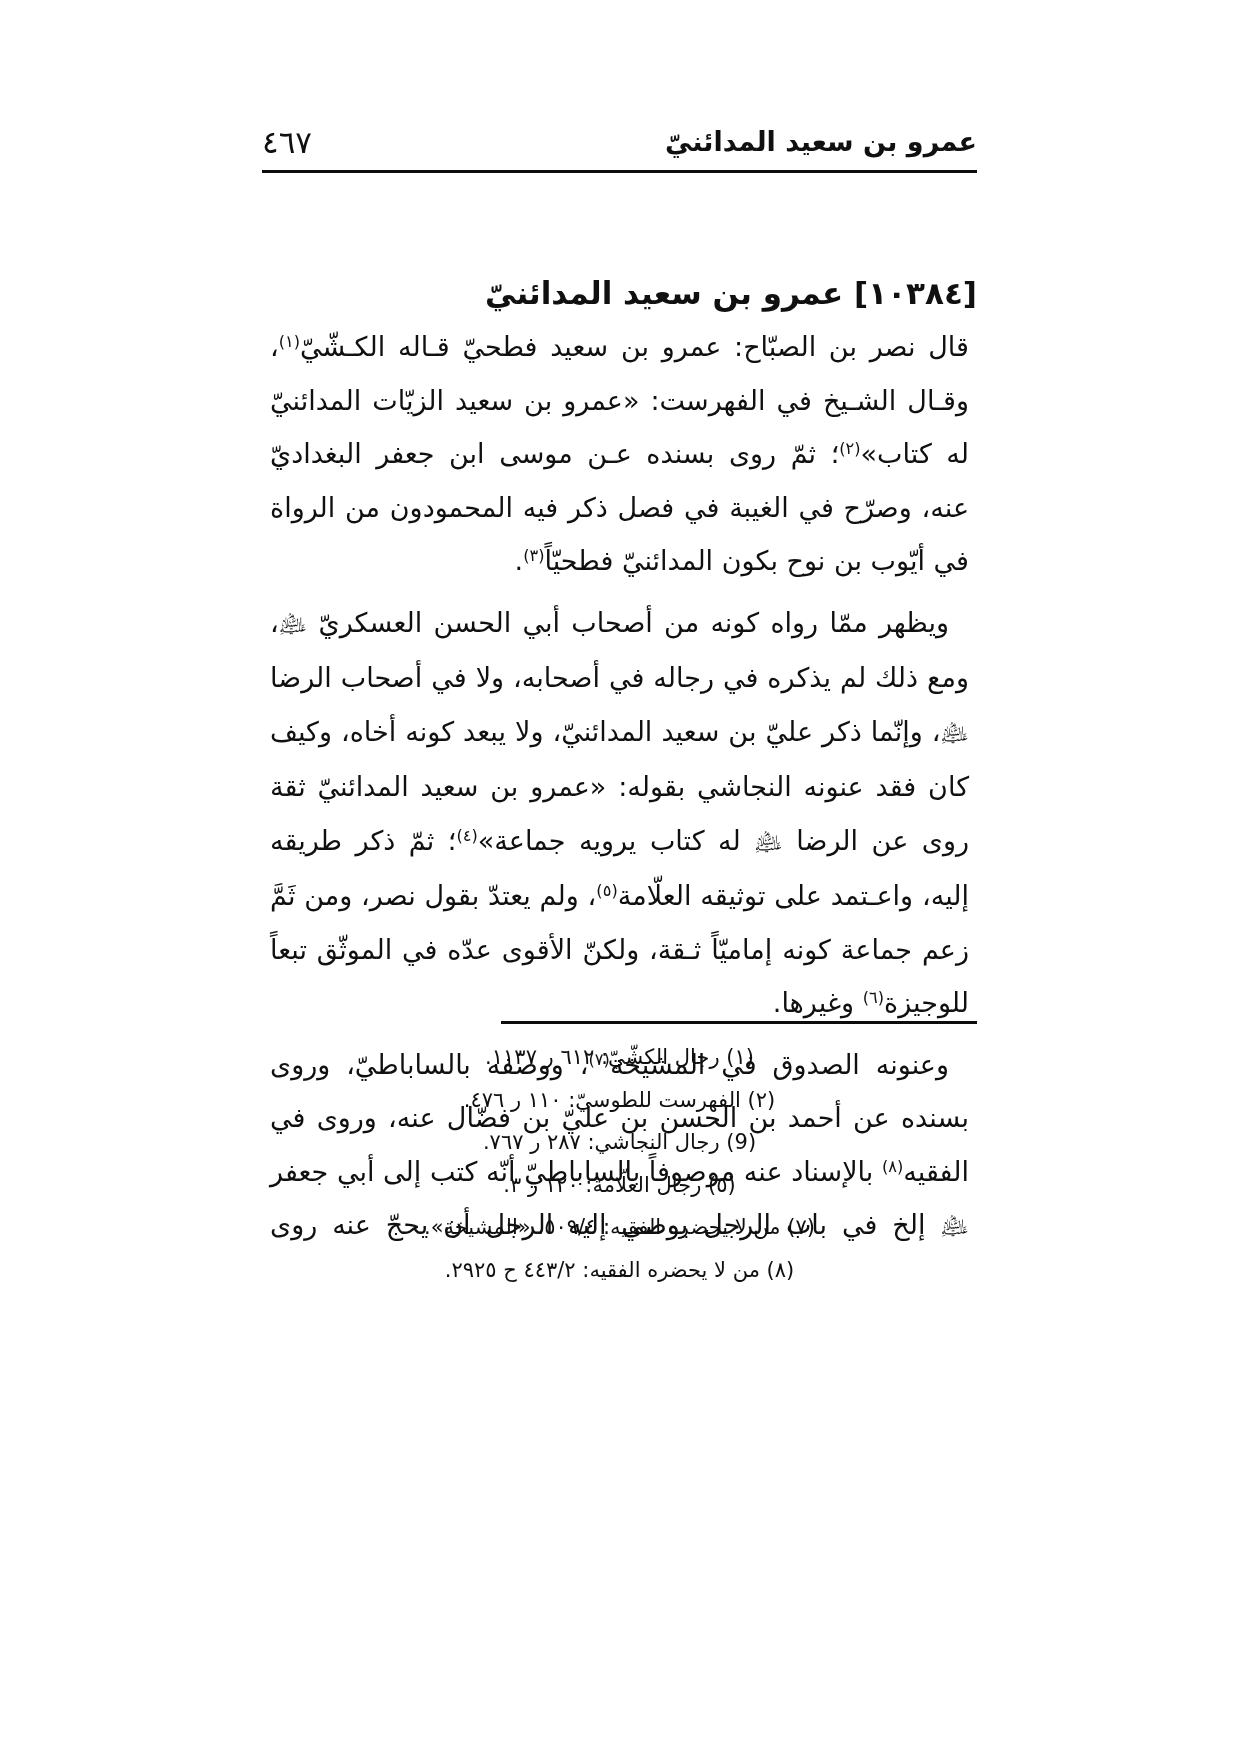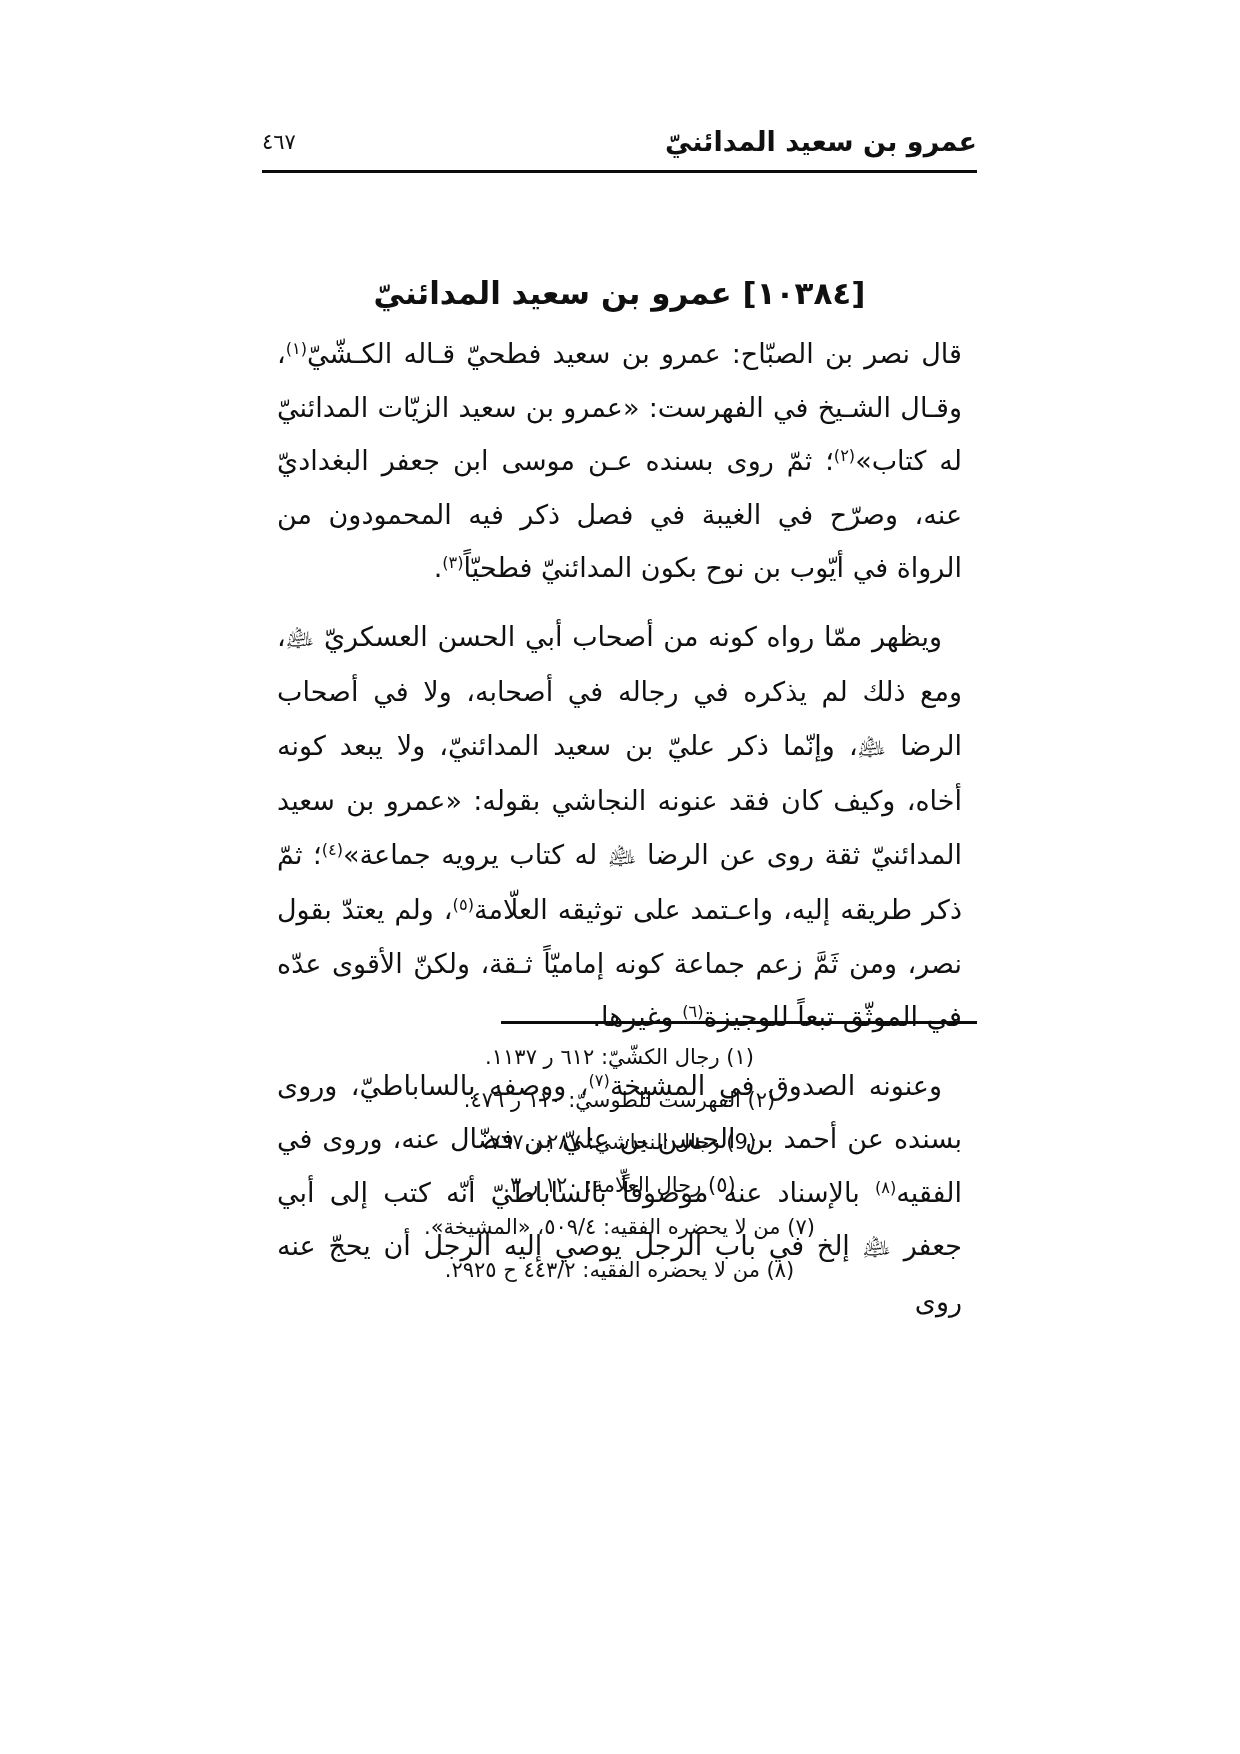--- a/index.html
+++ b/index.html
@@ -28,38 +28,38 @@
     top: 124px;
     display: flex;
     justify-content: space-between;
     align-items: flex-end;
     padding-bottom: 10px;
     border-bottom: 3.5px solid #0c0c0c;
     font-size: 27px;
     line-height: 36px;
   }
   .running-title { font-weight: 700; }
-  .page-number { font-size: 21px; }
+  .page-number { font-size: 31px; }
   
   .entry-heading {
     top: 268px;
     font-size: 31px;
     font-weight: bold;
-    text-align: center;
+    text-align: right;
     line-height: 50px;
   }
   
   .body-block {
     top: 312px;
     font-size: 27px;
     line-height: 53.5px;
     text-align: justify;
     text-justify: inter-word;
   }
-  .body-par { margin: 15px; }
+  .body-par { margin: 8px; }
   .body-par.indent { text-indent: 20px; }
   .body-par.last-justify { text-align-last: justify; }
   sup.fnref {
     font-size: 0.60em;
     line-height: 0;
     vertical-align: 9px;
     letter-spacing: -1px;
   }
   .hon { font-size: 0.82em; }
   

